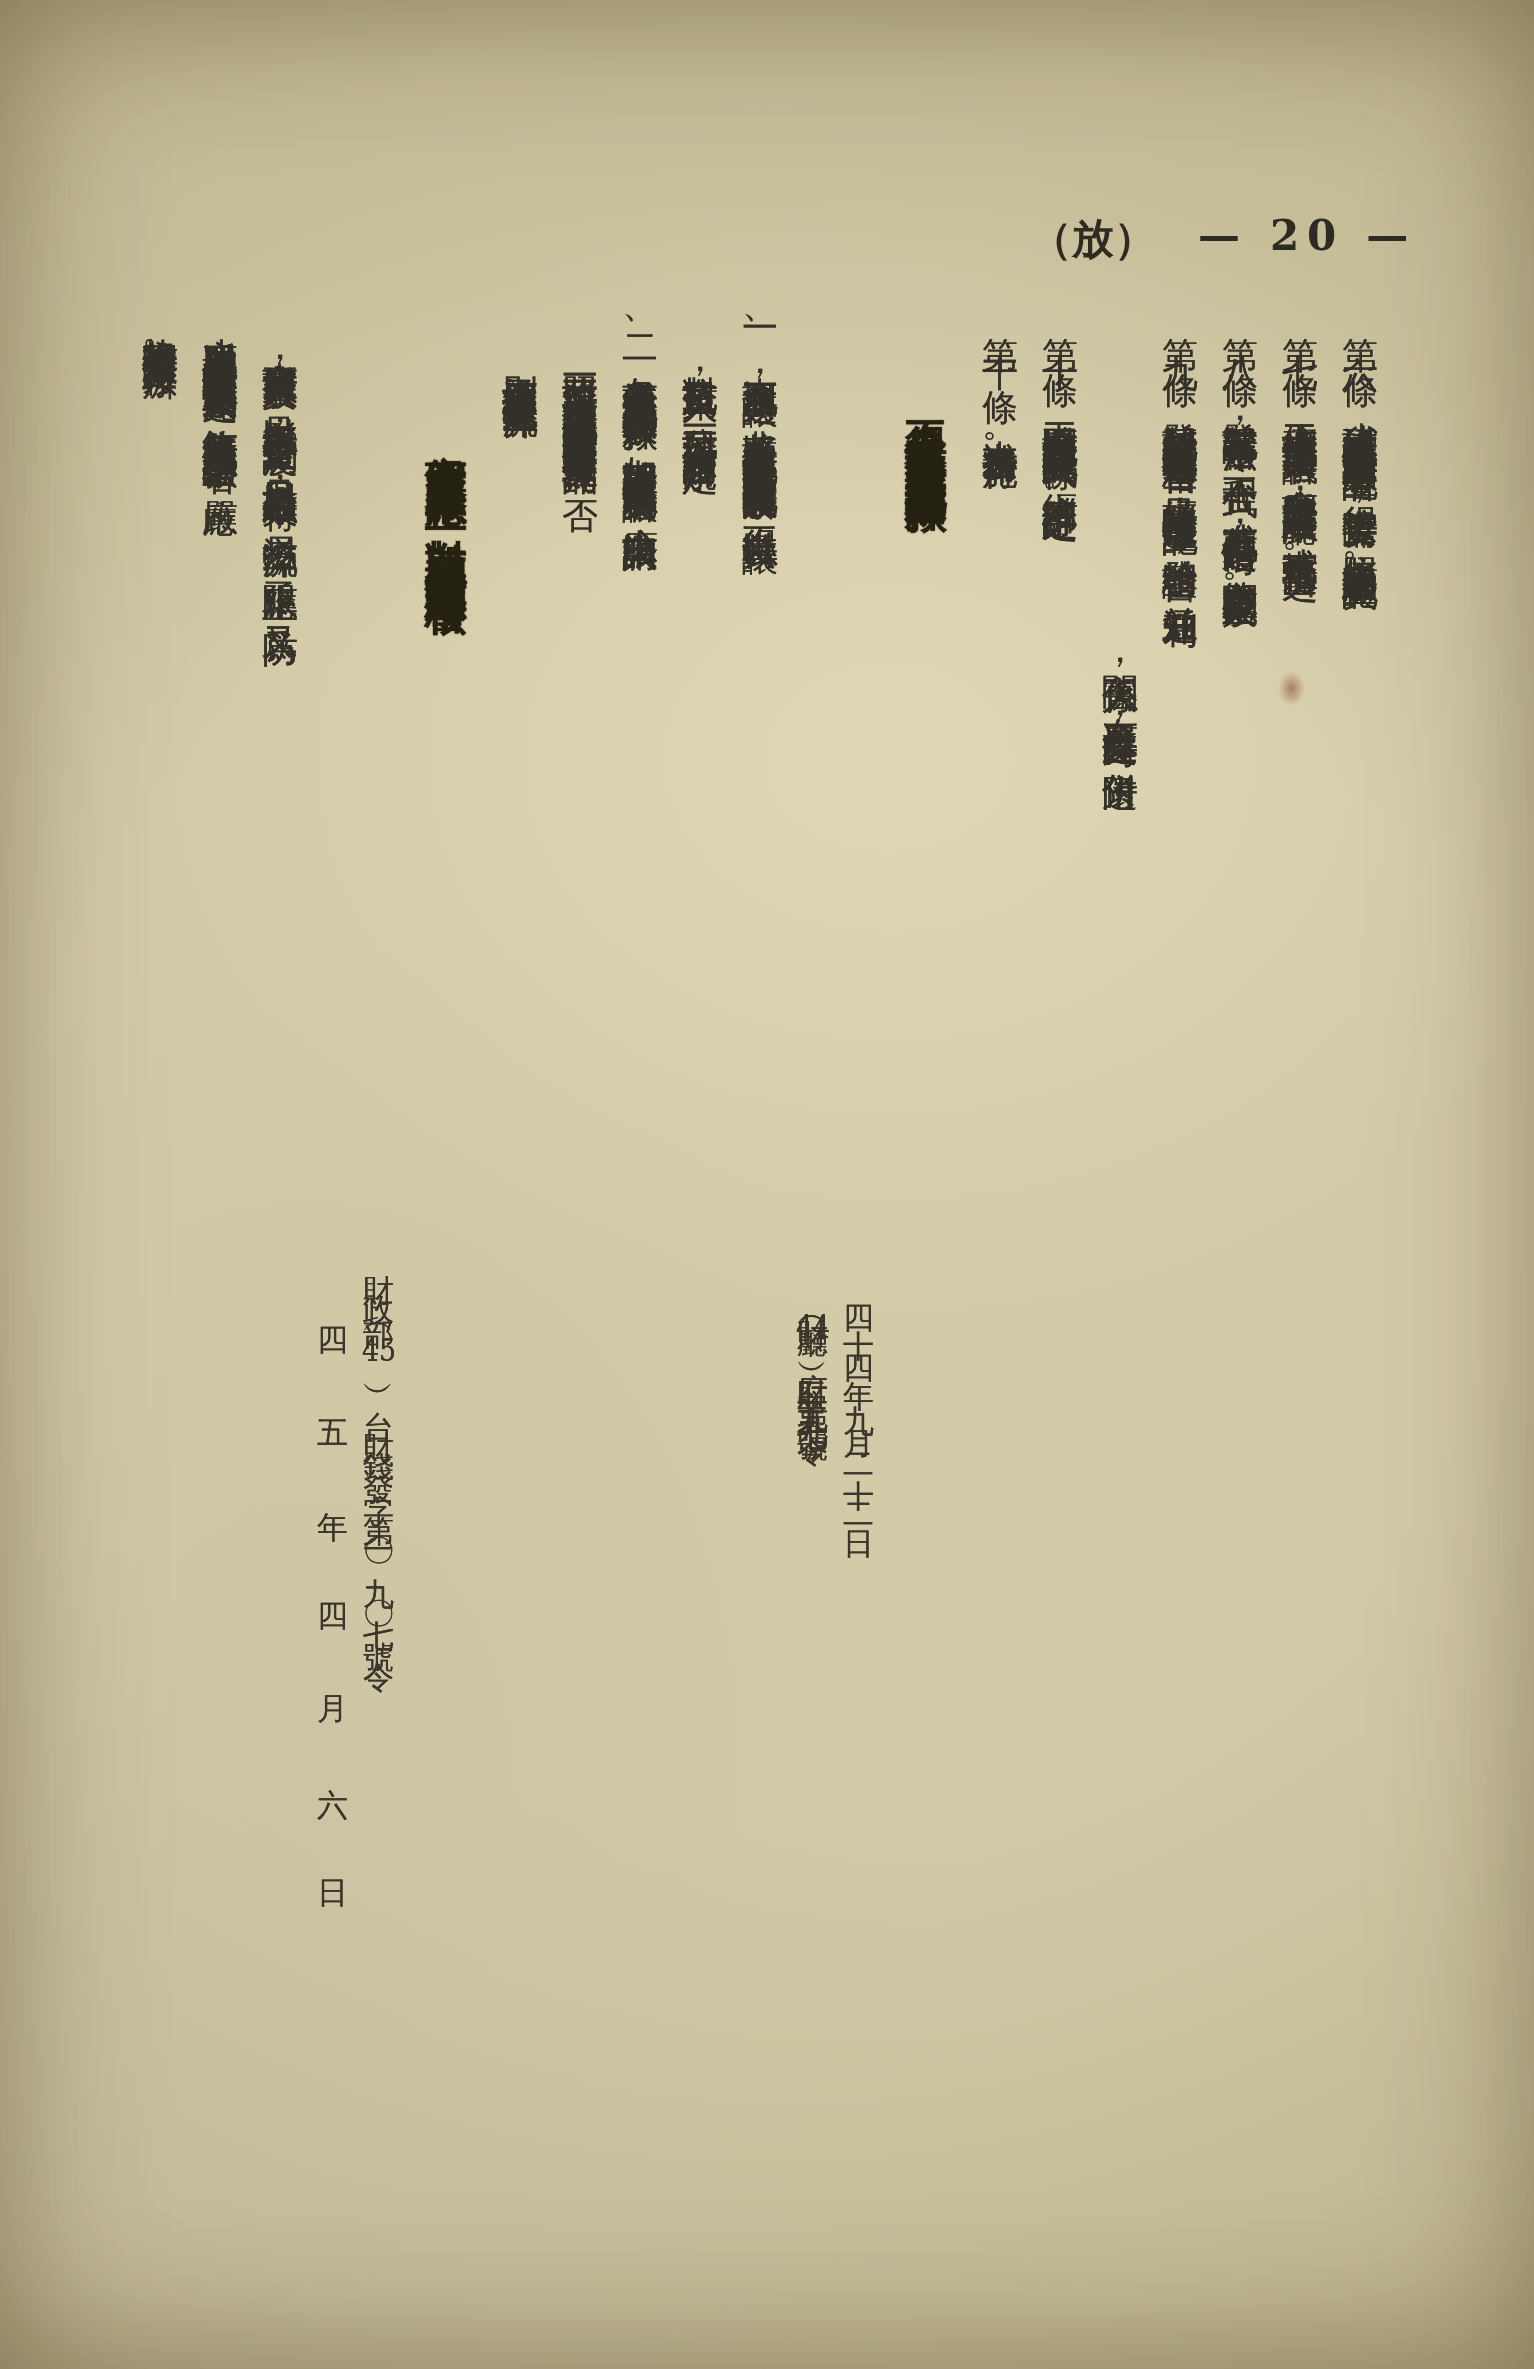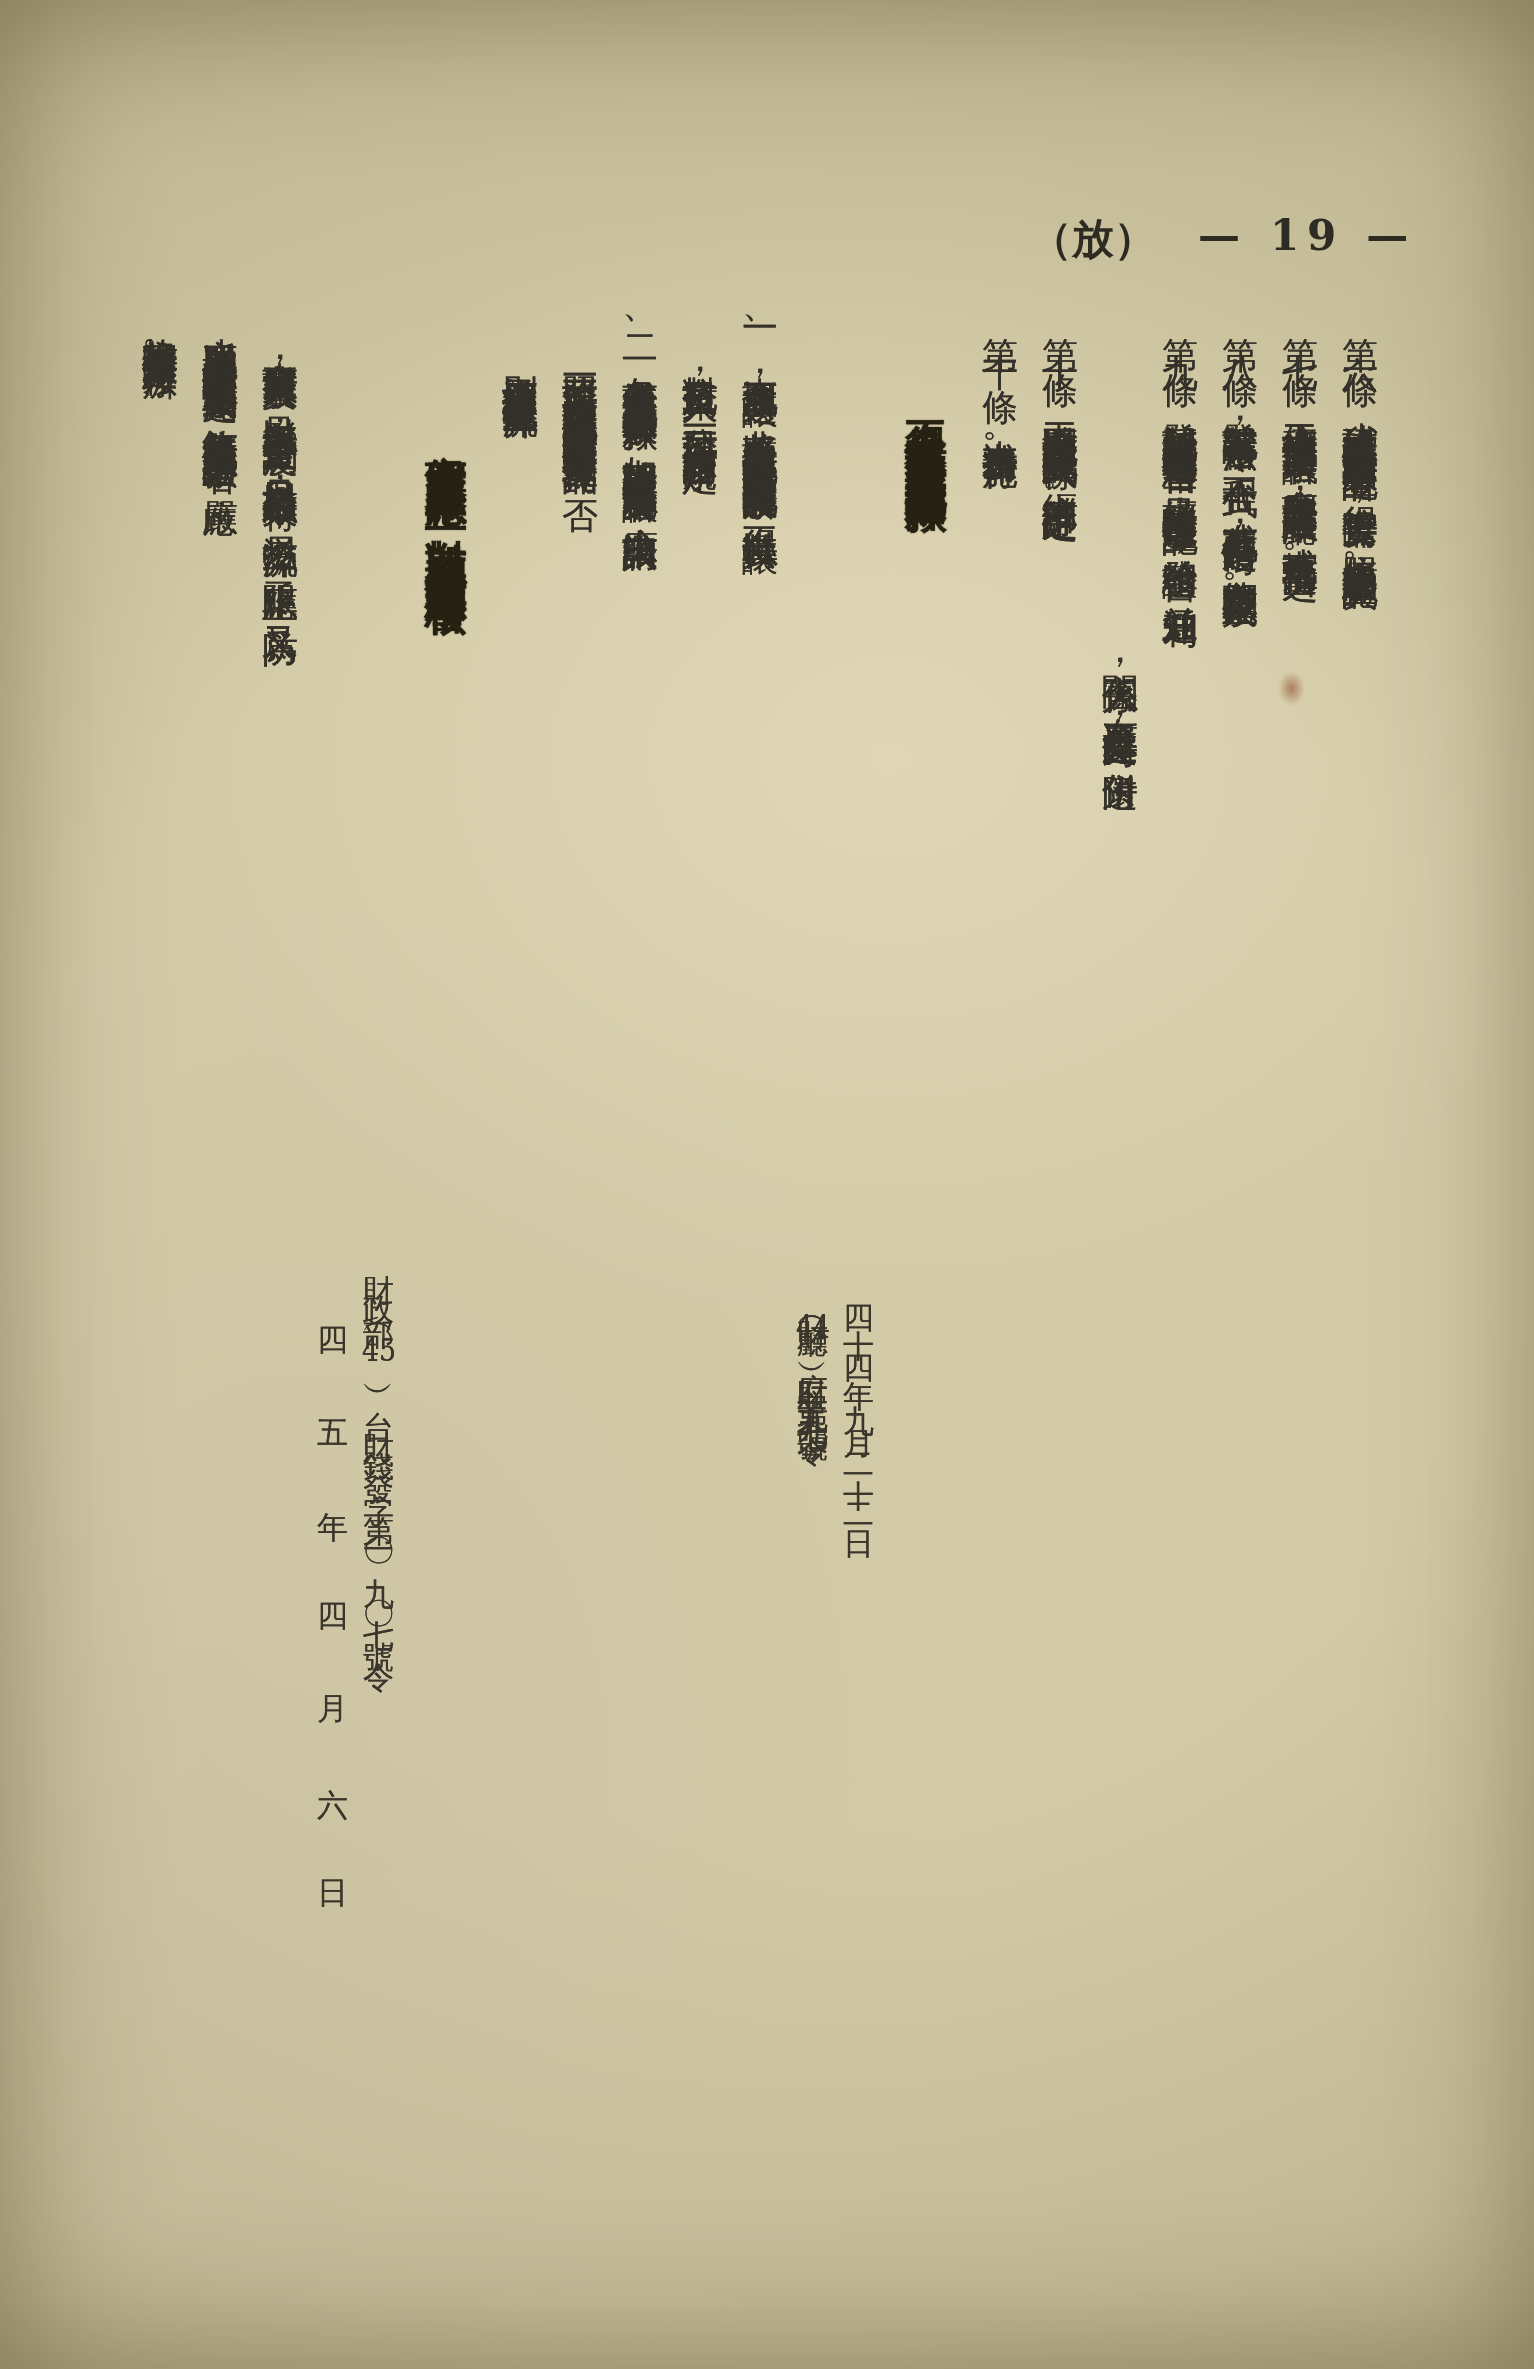--- a/index.html
+++ b/index.html
@@ -50,21 +50,21 @@
     opacity:.6; border-radius:50%;
   }
 </style>
 </head>
 <body>
 
 <div class="page">
 
   <div class="page-header">
     <span>（放）</span>
-    <span class="num">— 19 —</span>
+    <span class="num">— 20 —</span>
   </div>
 
   <div class="stain"></div>
 
   <div class="text-block">
 
     <div class="col">
       <span class="art-no">第六條</span><span class="sp"></span><span>省建設廳或直轄市社會局對於聲請工礦財團各項登記者，得按實際需要，依照規定手續酌收登記費。</span>
     </div>
 

